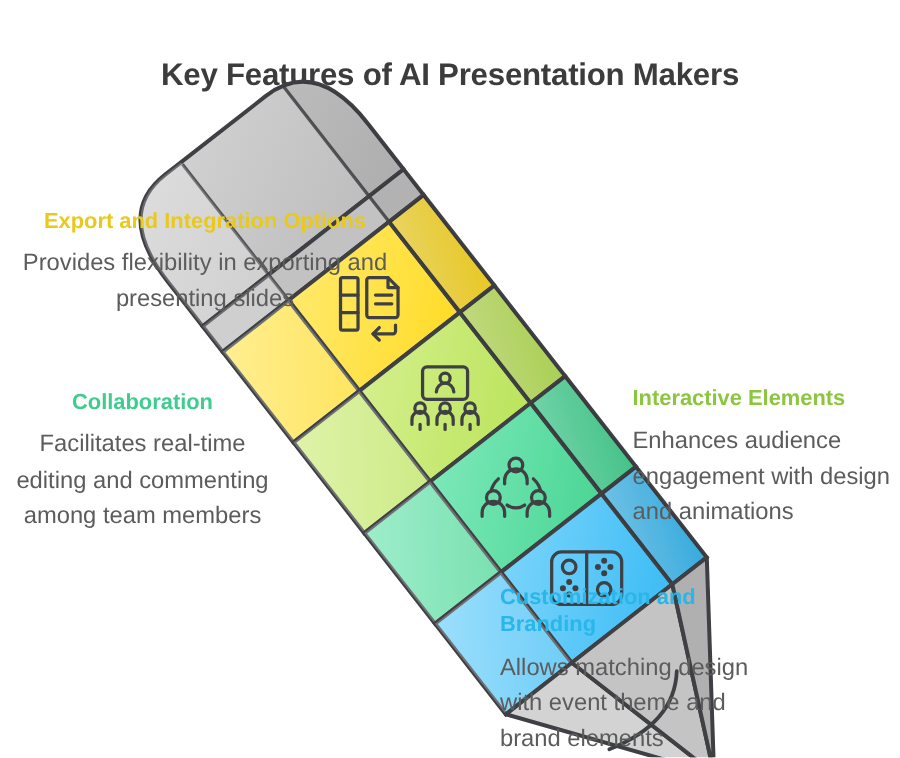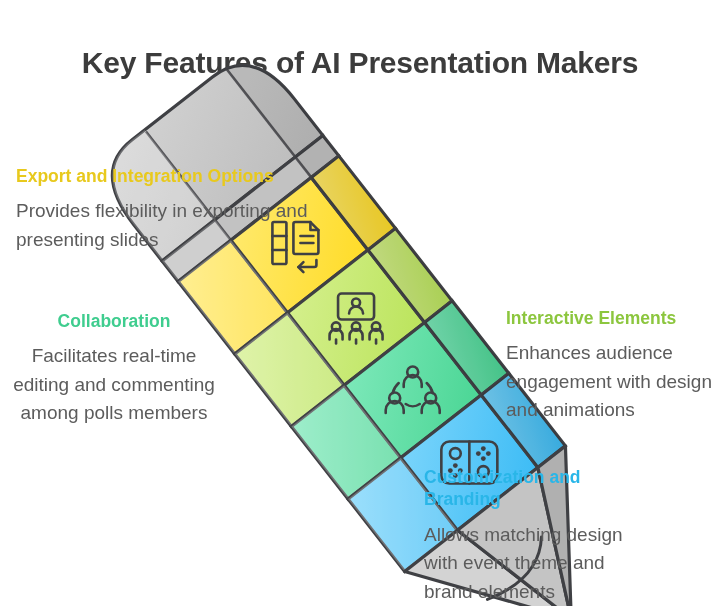--- a/index.html
+++ b/index.html
@@ -18,21 +18,21 @@
     position: relative;
     width: 720px;
     height: 606px;
   }
   #page-title {
     position: absolute;
     left: 0;
     top: 46px;
     width: 720px;
     text-align: center;
-    font-size: 30px;
+    font-size: 25px;
     font-weight: bold;
     color: #3c3c3c;
     letter-spacing: -0.2px;
   }
   .pencil-svg {
     position: absolute;
     left: 0;
     top: 0;
   }
   .callout {
@@ -48,42 +48,42 @@
     font-size: 19px;
     color: #5c5c5c;
     line-height: 1.5;
     margin: 0;
   }
   
   #callout-export {
     left: 16px;
     top: 165px;
     width: 296px;
-    text-align: left;
+    text-align: center;
   }
   #callout-export .callout-title { color: #e8c91d; }
   
   #callout-collaboration {
     left: 8px;
     top: 310px;
     width: 212px;
     text-align: center;
   }
   #callout-collaboration .callout-title { color: #3fcd8f; }
   
   #callout-interactive {
     left: 506px;
     top: 307px;
     width: 214px;
     text-align: left;
   }
   #callout-interactive .callout-title { color: #8cc63e; }
   
   #callout-customization {
-    left: 424px;
+    left: 400px;
     top: 466px;
     width: 216px;
     text-align: left;
   }
   #callout-customization .callout-title { color: #29b6e8; }
 </style>
 </head>
 <body>
 
 <div id="infographic">
@@ -238,21 +238,21 @@
     </g>
   </svg>
 
   <div class="callout" id="callout-export">
     <div class="callout-title">Export and Integration Options</div>
     <div class="callout-body">Provides flexibility in exporting and presenting slides</div>
   </div>
 
   <div class="callout" id="callout-collaboration">
     <div class="callout-title">Collaboration</div>
-    <div class="callout-body">Facilitates real-time editing and commenting among polls members</div>
+    <div class="callout-body">Facilitates real-time editing and commenting among team members</div>
   </div>
 
   <div class="callout" id="callout-interactive">
     <div class="callout-title">Interactive Elements</div>
     <div class="callout-body">Enhances audience engagement with design and animations</div>
   </div>
 
   <div class="callout" id="callout-customization">
     <div class="callout-title">Customization and Branding</div>
     <div class="callout-body">Allows matching design with event theme and brand elements</div>

